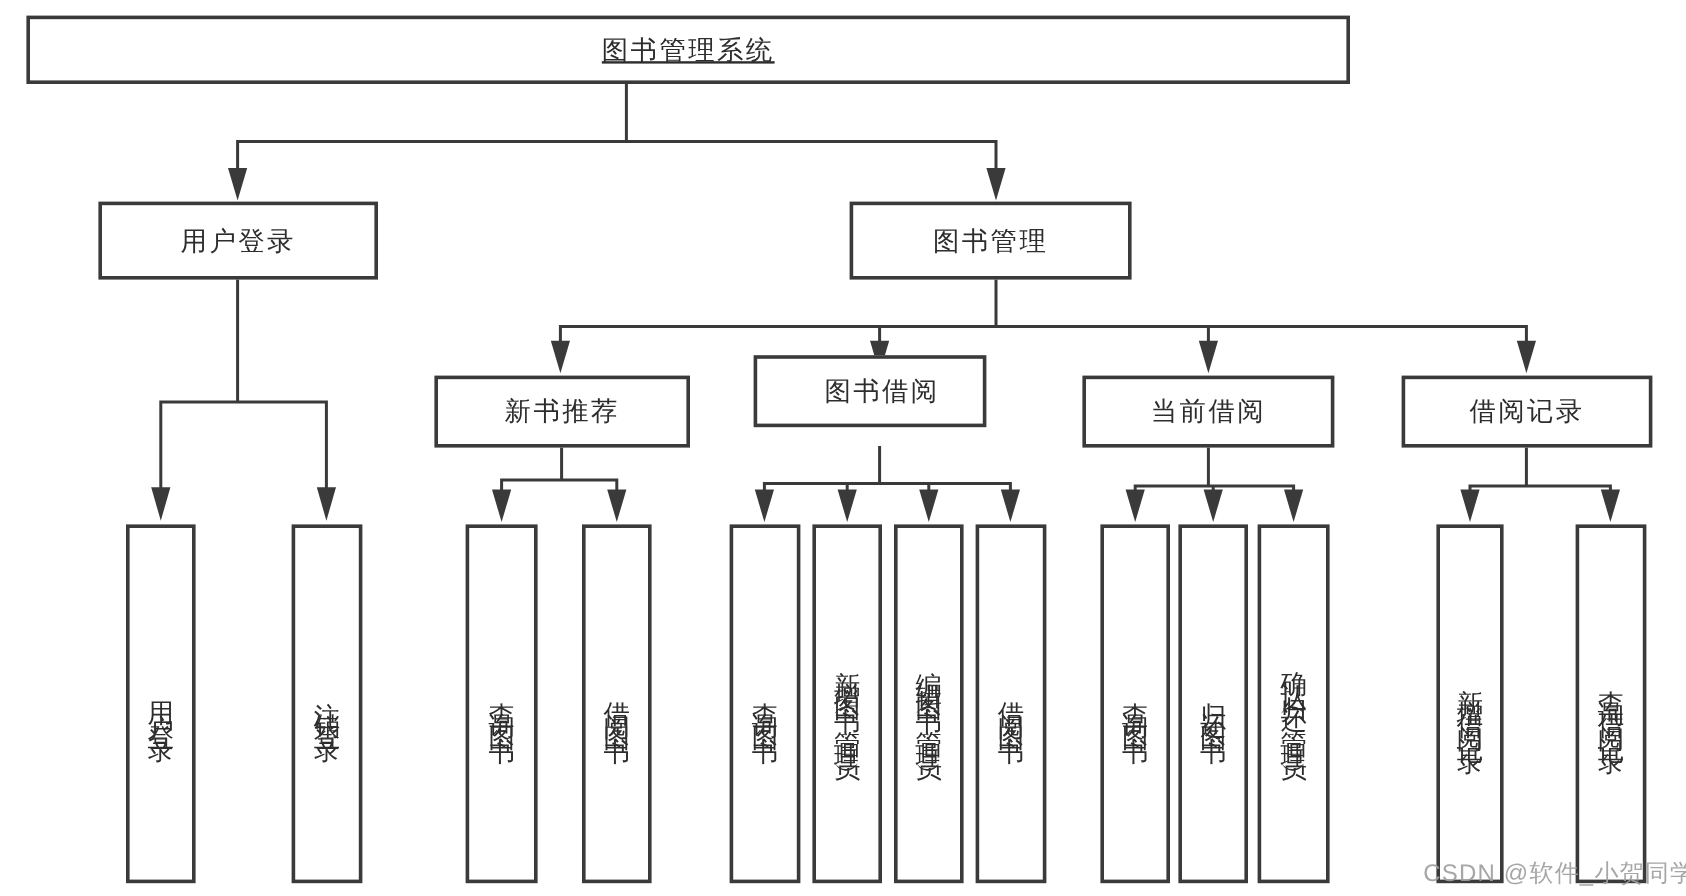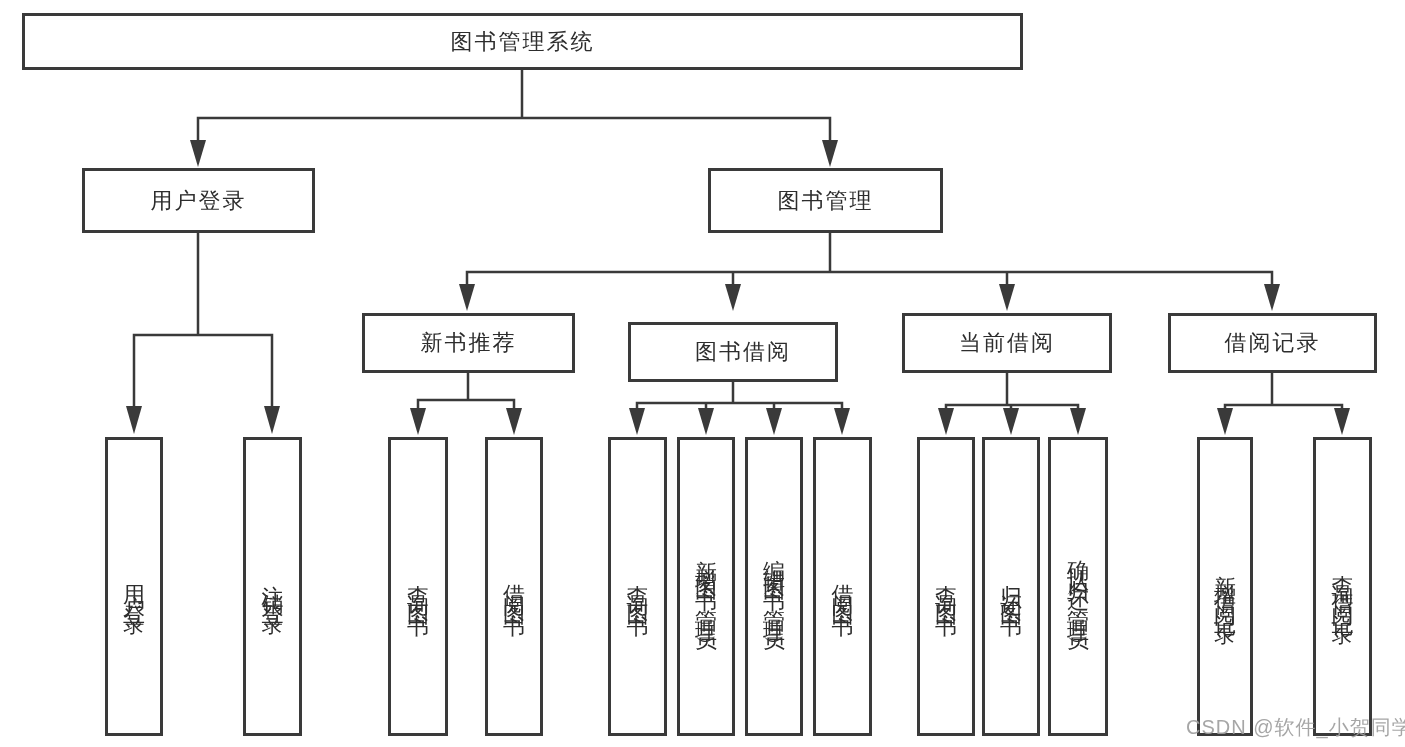--- a/index.html
+++ b/index.html
@@ -108,35 +108,35 @@
       <polygon points="1070,408 1086,408 1078,435" fill="#3a3a3a" stroke="none"></polygon>
     </g>
 
     <g>
       <path d="M1272,373 V405 M1225,405 H1342 M1225,405 V410 M1342,405 V410"></path>
       <polygon points="1217,408 1233,408 1225,435" fill="#3a3a3a" stroke="none"></polygon>
       <polygon points="1334,408 1350,408 1342,435" fill="#3a3a3a" stroke="none"></polygon>
     </g>
   </svg>
 
-  <div class="hbox" style="left:22px; top:13px; width:1001px; height:57px;">
+  <div class="hbox" style="left:22px; top:13px; width:1103px; height:57px;text-decoration:underline;">
     <span>图书管理系统</span>
   </div>
 
   <div class="hbox" style="left:82px; top:168px; width:233px; height:65px;">
     <span>用户登录</span>
   </div>
   <div class="hbox" style="left:708px; top:168px; width:235px; height:65px;">
     <span>图书管理</span>
   </div>
 
   <div class="hbox" style="left:362px; top:313px; width:213px; height:60px;text-align:center;">
     <span>新书推荐</span>
   </div>
-  <div class="hbox" style="left:628px; top:322px; width:210px; height:60px;padding-left:20px;">
+  <div class="hbox" style="left:628px; top:296px; width:194px; height:60px;padding-left:20px;">
     <span>图书借阅</span>
   </div>
   <div class="hbox" style="left:902px; top:313px; width:210px; height:60px;">
     <span>当前借阅</span>
   </div>
   <div class="hbox" style="left:1168px; top:313px; width:209px; height:60px;">
     <span>借阅记录</span>
   </div>
 
   <div class="vbox" style="left:105px; width:58px;">

